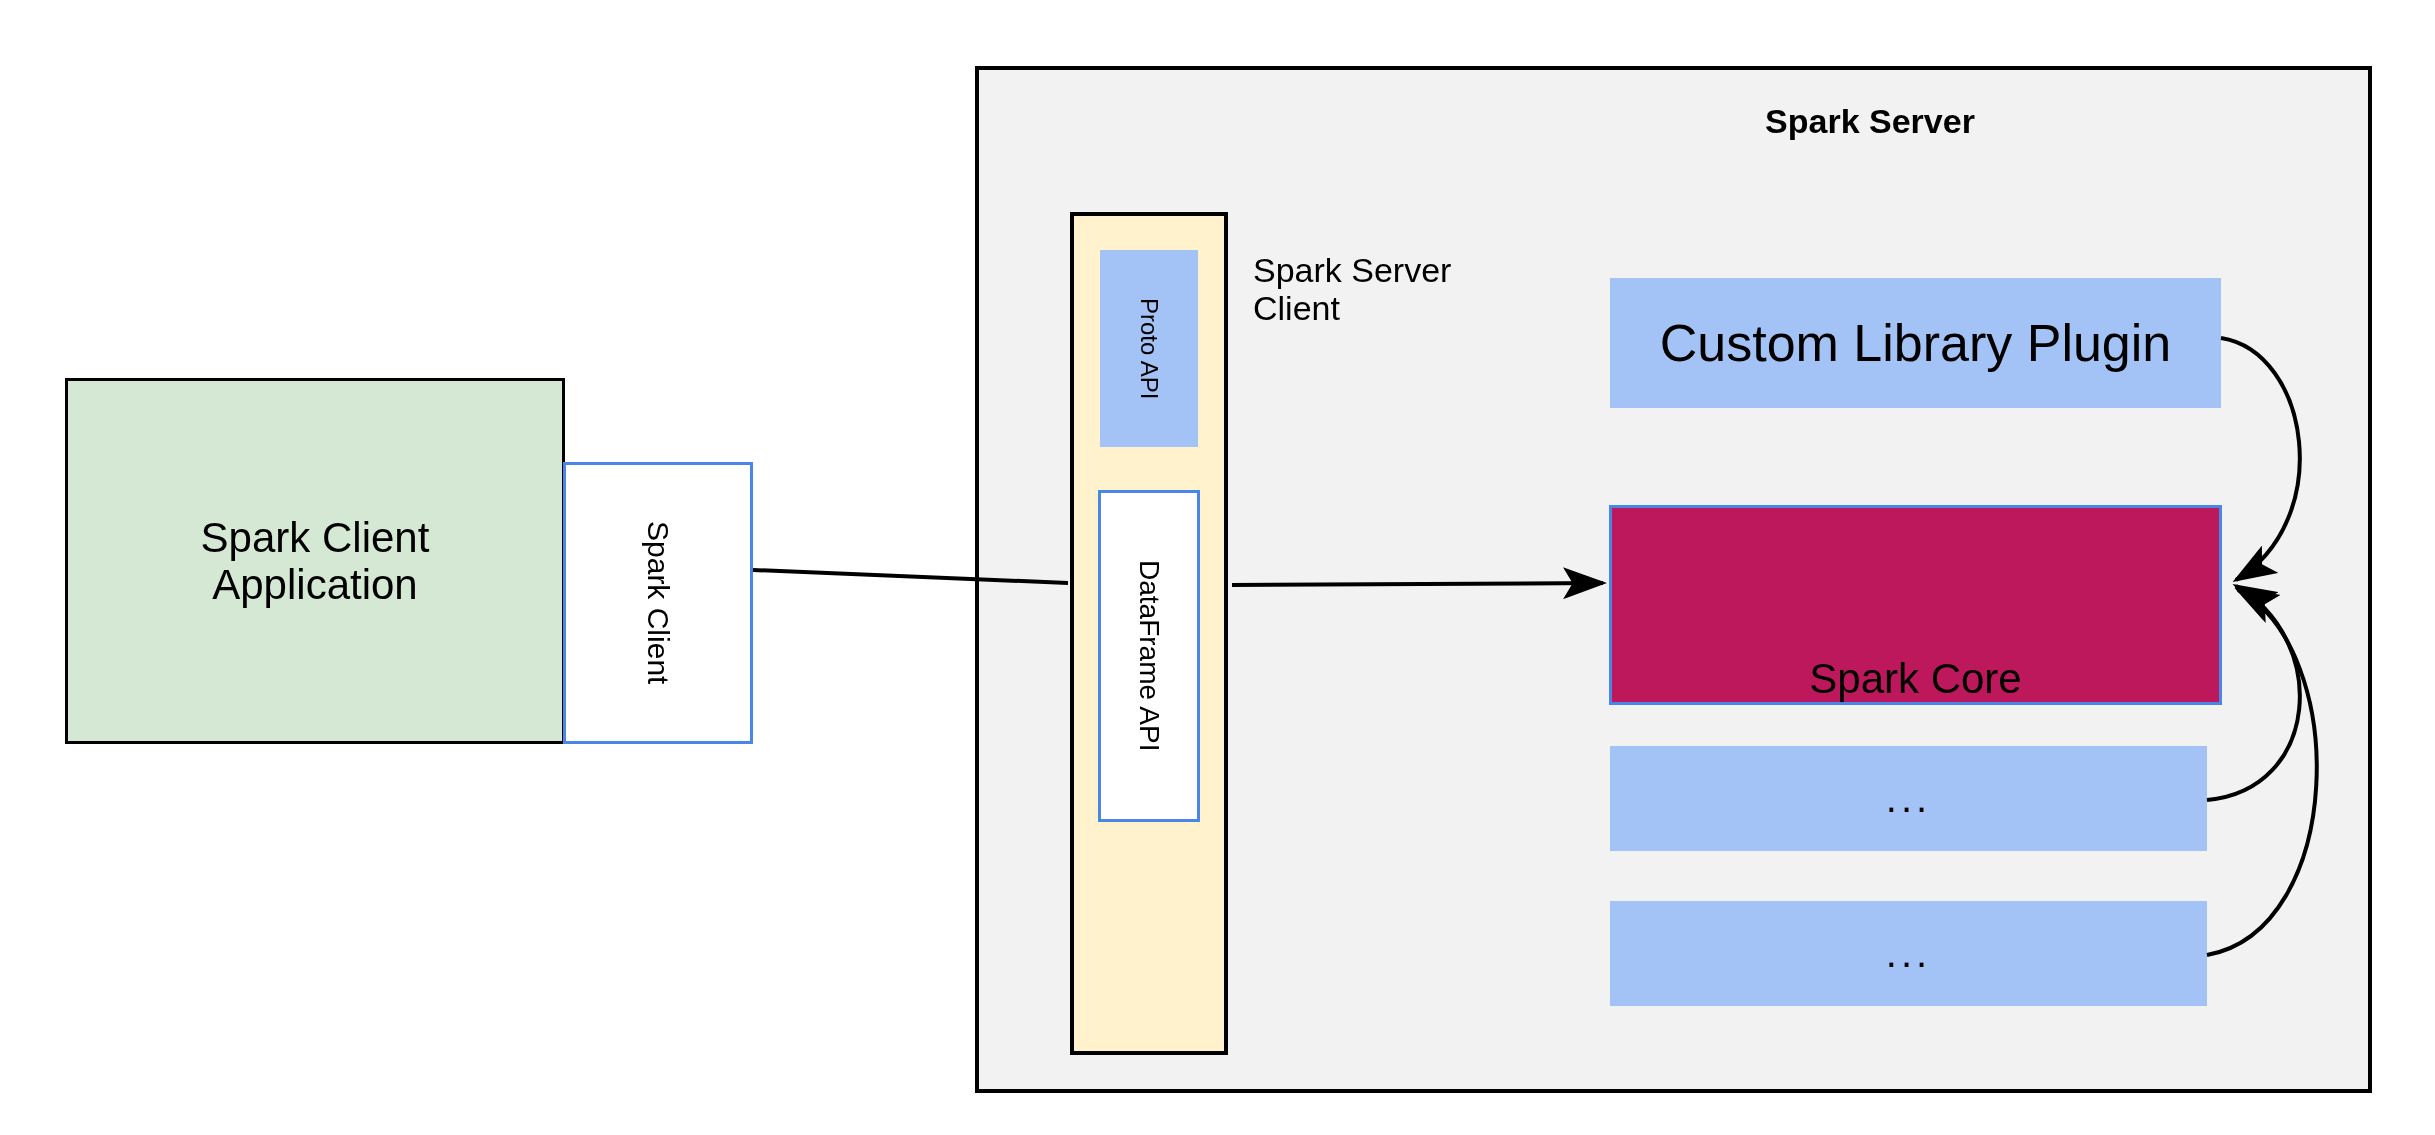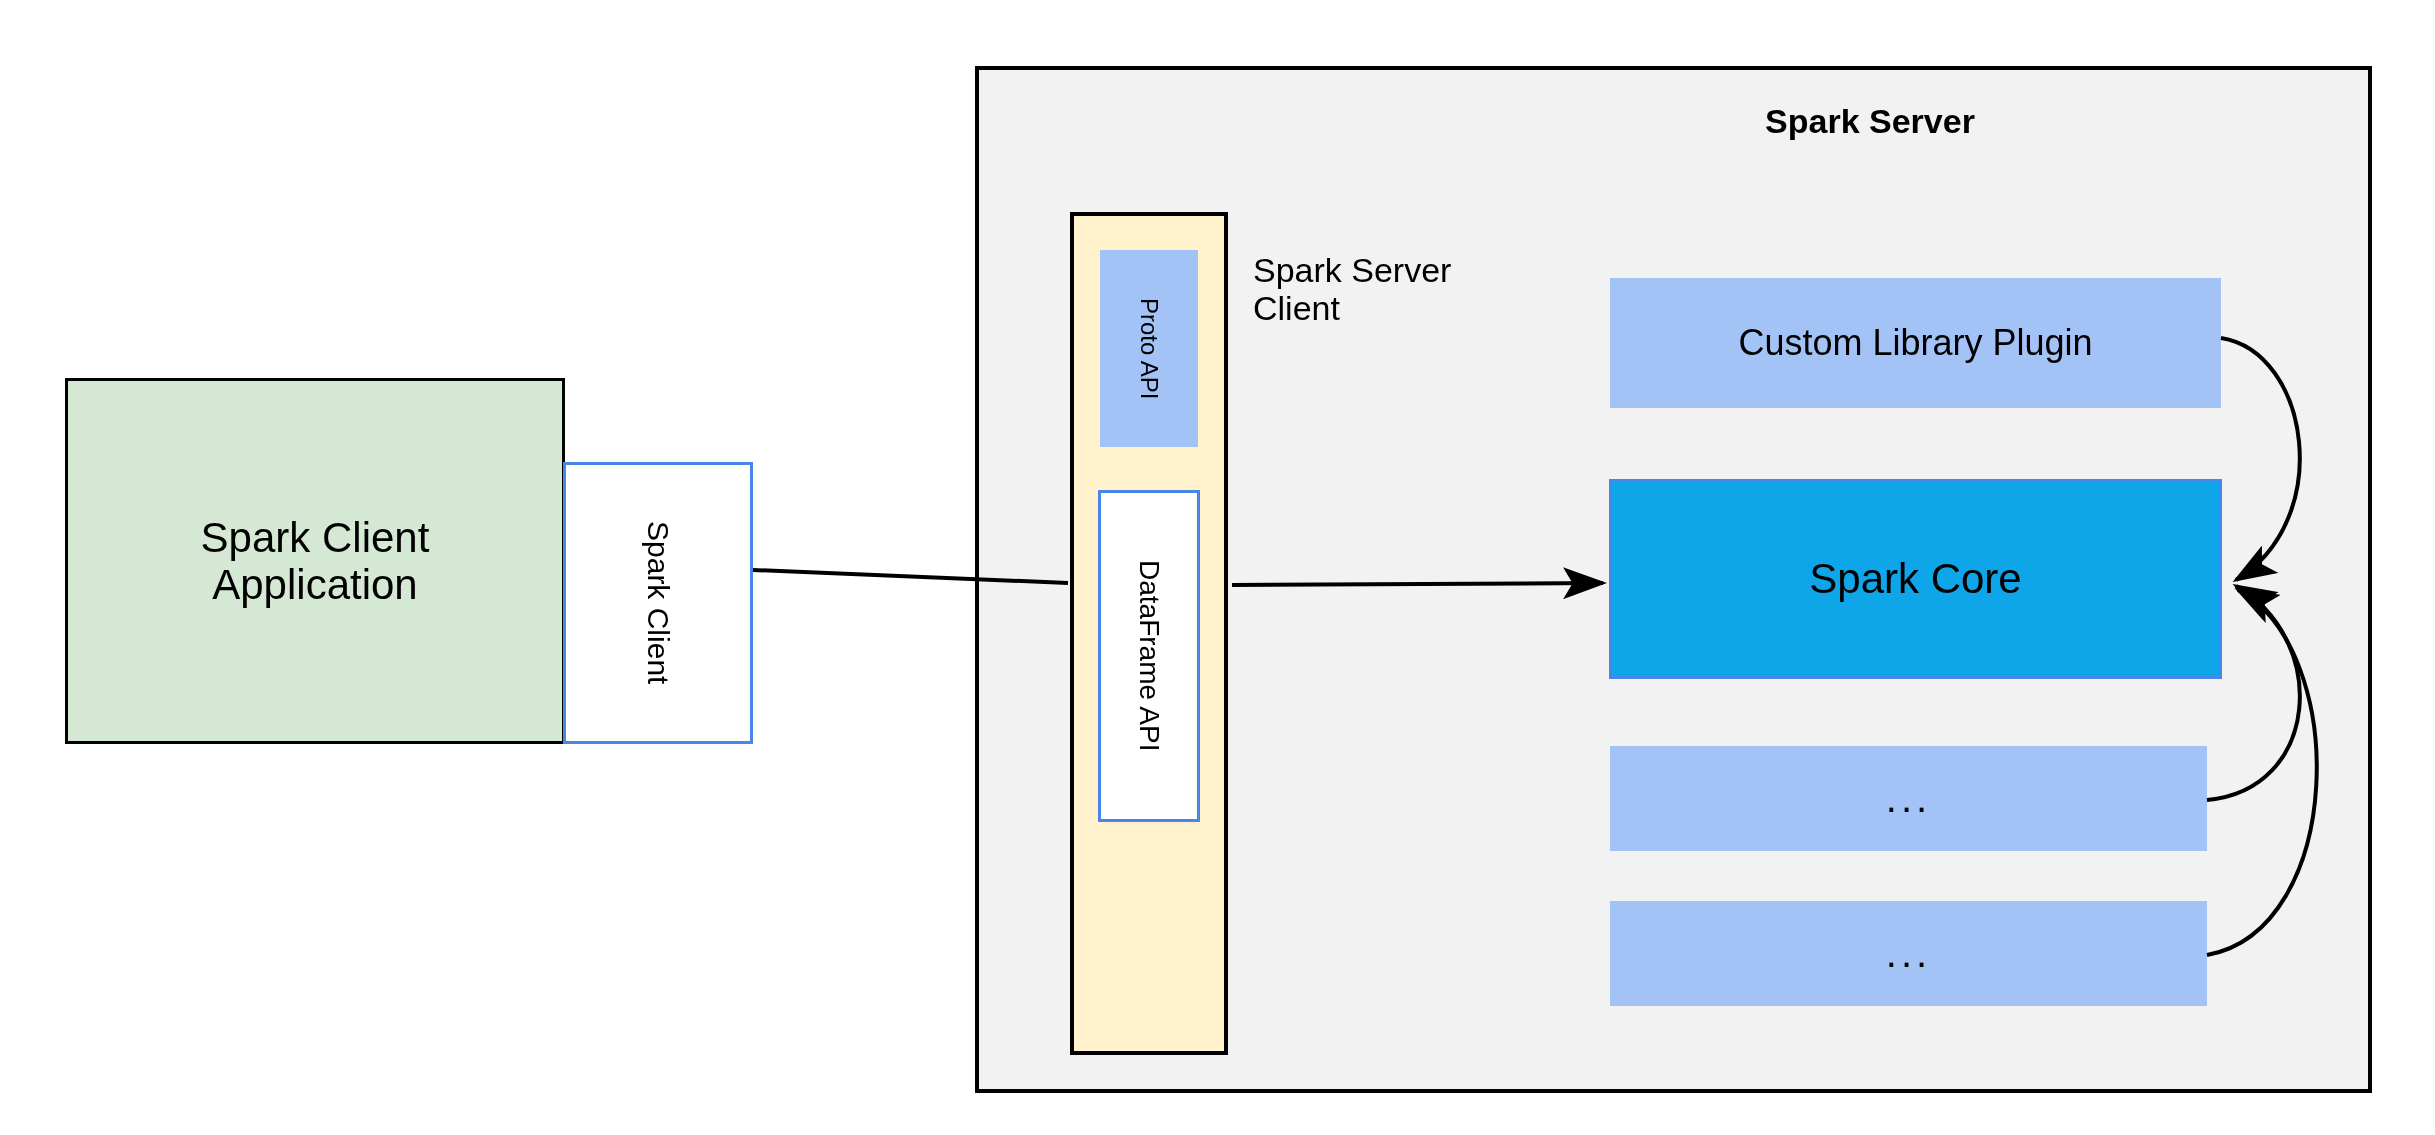--- a/index.html
+++ b/index.html
@@ -112,31 +112,32 @@
     align-items: flex-start;
     z-index: 4;
   }
 
   
   #custom-library-plugin {
     left: 1610px; top: 278px;
     width: 611px; height: 130px;
     background: #a3c2f5;
     border: none;
-    font-size: 36px;
+    font-size: 52px;
     z-index: 4;
     text-align: center;
   }
   #spark-core {
-    left: 1609px; top: 479px;
+    left: 1609px; top: 505px;
     width: 613px; height: 200px;
-    background: #0ea5e9;
+    background: #be185d;
     border: 3px solid #4a86e8;
     font-size: 42px;
     z-index: 4;
+    align-items: flex-end;
   }
   #ellipsis-1 {
     left: 1610px; top: 746px;
     width: 597px; height: 105px;
     background: #a3c2f5;
     border: none;
     font-size: 40px;
     letter-spacing: 4px;
     z-index: 4;
   }

